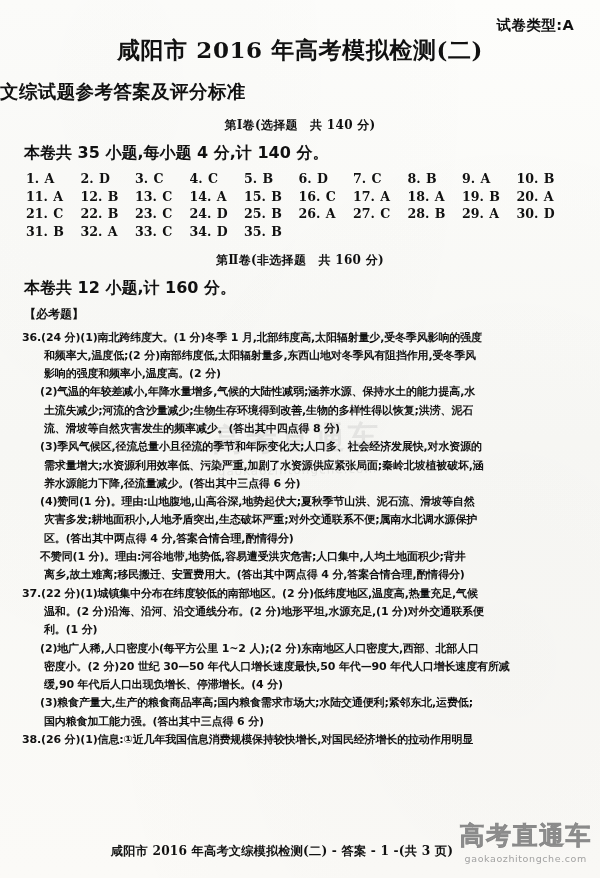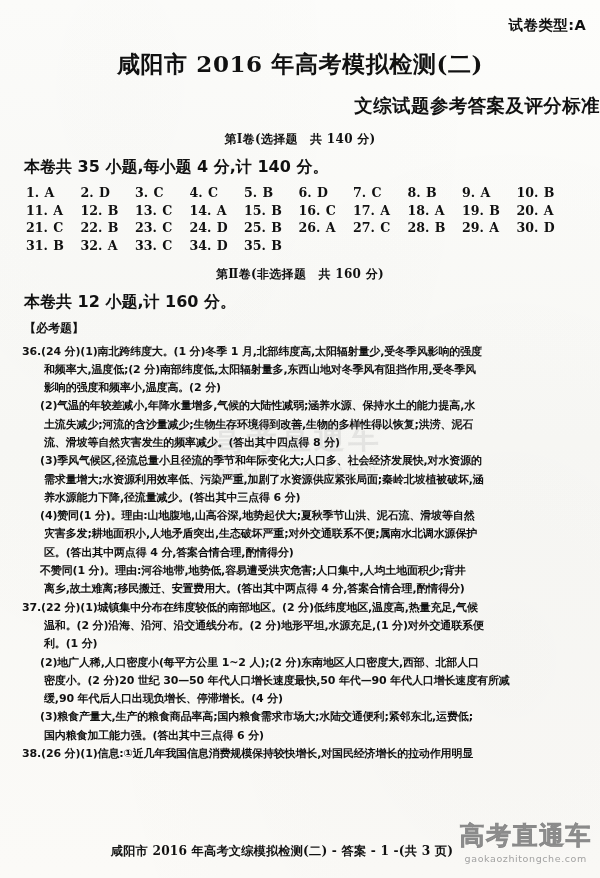--- a/index.html
+++ b/index.html
@@ -27,36 +27,35 @@
     pointer-events: none;
   }
   .content {
     position: relative;
     z-index: 3;
   }
 
   
   .exam-type {
     text-align: right;
-    padding: 16px 14px 0 0;
+    padding: 16px 26px 0 0;
     font-size: 14.5px;
     font-weight: bold;
     letter-spacing: 0.4px;
     font-family: "DejaVu Sans", "Liberation Sans", sans-serif;
   }
   .main-title {
     text-align: center;
     font-size: 23px;
     font-weight: bold;
-    margin-top: 14px;
     letter-spacing: 0.6px;
     font-family: "DejaVu Serif", "Liberation Serif", serif;
   }
   .sub-title {
-    text-align: right;
+    text-align: left;
     font-size: 18.5px;
     font-weight: bold;
     margin-top: 13px;
     letter-spacing: 0.4px;
     font-family: "DejaVu Sans", "Liberation Sans", sans-serif;
   }
   .section-heading {
     text-align: center;
     font-size: 12px;
     font-weight: bold;

